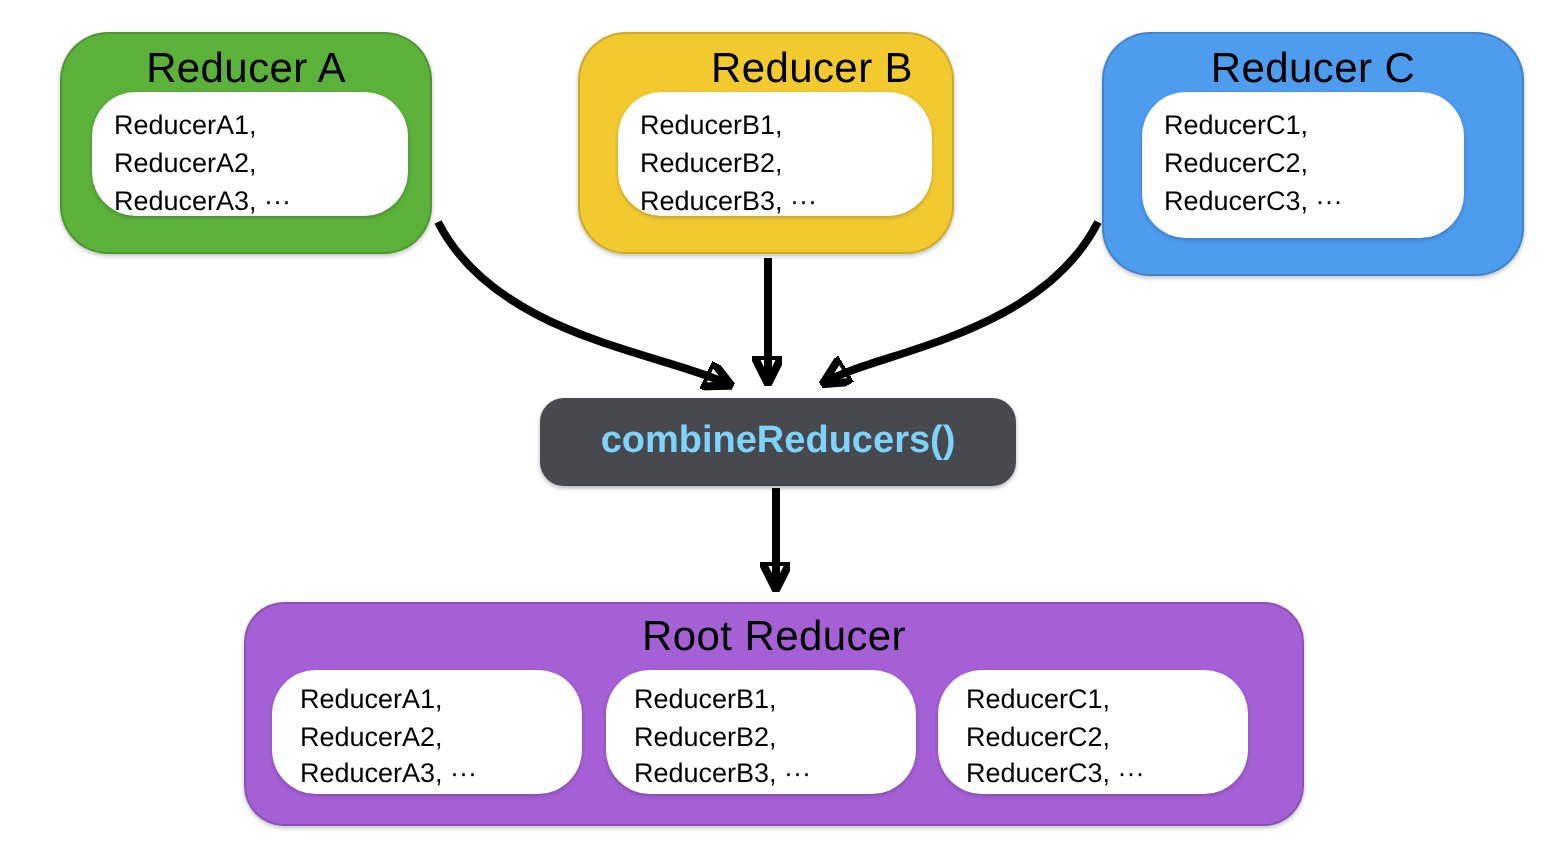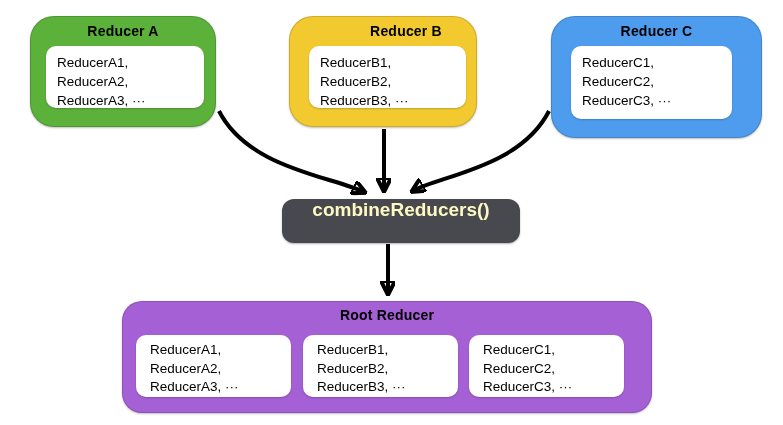--- a/index.html
+++ b/index.html
@@ -1,33 +1,33 @@
 <!DOCTYPE html>
 <html><head>
 <meta charset="utf-8">
 <style>
   html,body{margin:0;padding:0;background:#fff;}
   #canvas{
     position:relative;width:783px;height:425px;background:#ffffff;
     font-family:"Liberation Sans","DejaVu Sans",sans-serif;overflow:hidden;
   }
   .node{position:absolute;border-radius:24px;box-shadow:0 1px 2px rgba(0,0,0,0.25);border:1px solid rgba(0,0,0,0.15);box-sizing:border-box;}
-  .node-title{text-align:center;font-size:14px;font-weight:700;color:#000;padding-top:6px;letter-spacing:0.2px;}
-  .inner-box{position:absolute;background:#fff;border-radius:10px;box-shadow:0 1px 2px rgba(0,0,0,0.2);box-sizing:border-box;}
+  .node-title{text-align:center;font-size:21px;font-weight:400;color:#000;padding-top:6px;letter-spacing:0.2px;}
+  .inner-box{position:absolute;background:#fff;border-radius:22px;box-shadow:0 1px 2px rgba(0,0,0,0.2);box-sizing:border-box;}
   .inner-lines{padding:7px 0 0 11px;font-size:13.5px;font-weight:500;line-height:19px;color:#000;}
   #node-a{left:30px;top:16px;width:186px;height:111px;background:#5cb13b;}
   #node-a .inner-box{left:15px;right:11px;top:29px;bottom:18px;}
   #node-b{left:289px;top:16px;width:188px;height:111px;background:#f2ca30;padding-left:46px;}
   #node-b .inner-box{left:19px;right:10px;top:29px;bottom:18px;}
   #node-c{left:551px;top:16px;width:211px;height:122px;background:#4d9cee;}
   #node-c .inner-box{left:19px;right:29px;top:29px;bottom:18px;}
   #combine-node{
     position:absolute;left:270px;top:199px;width:238px;height:44px;background:#47494e;
-    border-radius:12px;display:flex;align-items:flex-start;justify-content:center;
-    color:#fef9c3;font-size:19px;font-weight:700;box-shadow:0 1px 2px rgba(0,0,0,0.3);margin-left:12px;
+    border-radius:12px;display:flex;align-items:center;justify-content:center;
+    color:#7dd3fc;font-size:19px;font-weight:700;box-shadow:0 1px 2px rgba(0,0,0,0.3);
   }
   #root-node{left:122px;top:301px;width:530px;height:112px;background:#a560d6;border-radius:20px;}
   #root-node .node-title{padding-top:5px;}
   #root-node .inner-box{top:33px;height:62px;}
   #root-node .inner-lines{padding:6px 0 0 14px;line-height:18.5px;}
   #root-group-a{left:13px;width:155px;}
   #root-group-b{left:180px;width:155px;}
   #root-group-c{left:346px;width:155px;}
   #arrow-layer{position:absolute;left:0;top:0;width:783px;height:425px;pointer-events:none;z-index:5;}
   #arrow-layer path{stroke:#000;stroke-width:4;fill:none;}

